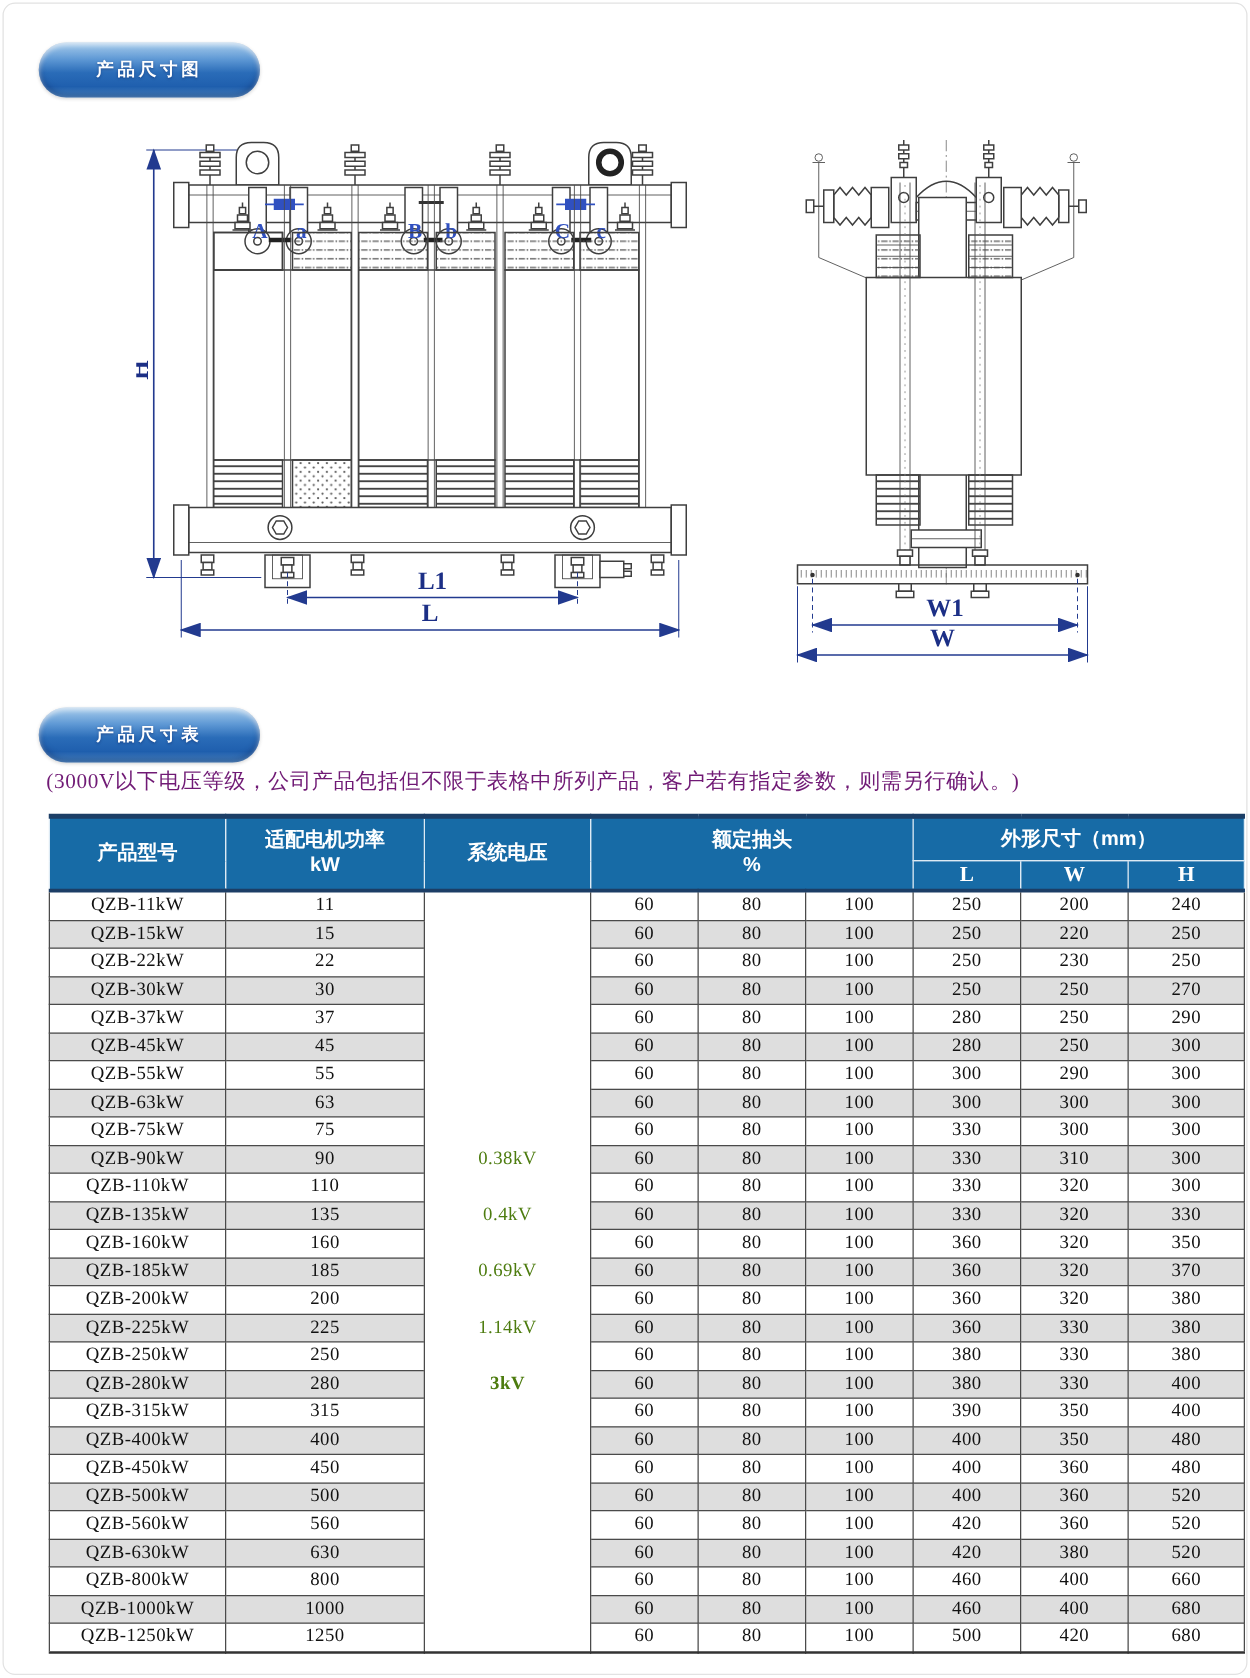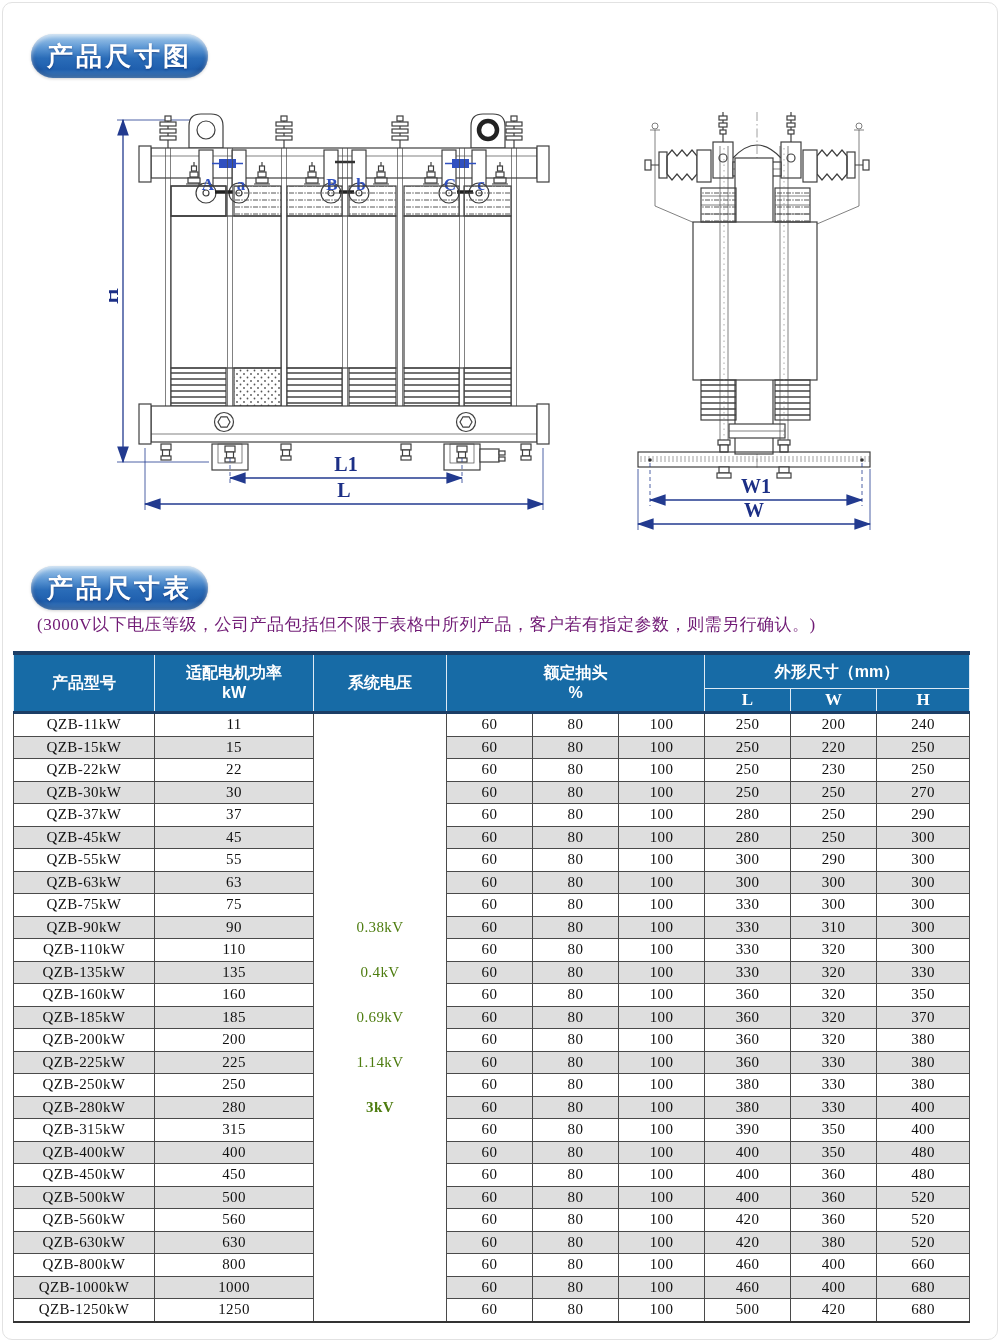--- a/index.html
+++ b/index.html
@@ -4,41 +4,41 @@
 <style>
   html,body{margin:0;padding:0;background:#fff;}
   body{width:1000px;height:1342px;position:relative;font-family:"Liberation Serif","DejaVu Serif",serif;}
   .page{position:absolute;inset:2px;border:1px solid #e2e2e2;border-radius:10px;background:#fff;overflow:hidden;}
 
   
   .badge{position:absolute;width:177px;height:44px;border-radius:22px;
     background:linear-gradient(180deg,#a9cdec 0%,#5f99d5 30%,#2a6cb8 55%,#1f5fae 80%,#4f8cc9 100%);
     box-shadow:inset 0 2px 4px rgba(255,255,255,.65), inset 0 -3px 5px rgba(0,20,70,.35), 0 1px 3px rgba(0,0,0,.18);
     display:flex;align-items:center;justify-content:center;}
-  .badge span{color:#fff;font-size:26px;font-weight:bold;letter-spacing:3px;
+  .badge span{color:#fff;font-size:14px;font-weight:bold;letter-spacing:3px;
     font-family:Liberation Serif, serif;text-shadow:0 1px 2px rgba(0,20,80,.45);}
   #badge1{left:28px;top:31px;}
   #badge2{left:28px;top:563px;}
 
   
   .note{position:absolute;left:34px;top:610px;width:930px;font-size:17px;color:#701a75;letter-spacing:0.5px;}
 
   
   svg{position:absolute;}
   .ln{stroke:#3f3f3f;stroke-width:1.2;fill:none;}
   .lnf{stroke:#3f3f3f;stroke-width:1.2;fill:#fff;}
   .lt{stroke:#4a4a4a;stroke-width:0.7;fill:none;}
   .dim{stroke:#223a8f;stroke-width:1.3;fill:none;}
   .dimext{stroke:#223a8f;stroke-width:0.8;fill:none;}
   .dimtxt{fill:#1c2f86;font-weight:bold;font-size:20px;font-family:"Liberation Serif",serif;}
   .termtxt{fill:#3050c0;font-weight:bold;font-size:17px;font-family:"Liberation Serif",serif;}
   .blue{fill:#3050c0;stroke:none;}
 
   
-  table{position:absolute;left:10px;top:648px;width:956px;border-collapse:collapse;table-layout:fixed;
+  table{position:absolute;left:36px;top:648px;width:956px;border-collapse:collapse;table-layout:fixed;
     border-top:4px solid #1c3e66;border-left:1px solid #4a4a4a;border-right:1px solid #4a4a4a;border-bottom:2px solid #333;}
   th{background:#176ba6;color:#fff;font-size:16px;font-weight:bold;border:1.5px solid #ddeaf4;
     font-family:"Liberation Sans","DejaVu Sans",sans-serif;padding:0;line-height:1.25;}
   thead tr:first-child th{height:33px;}
   thead tr:last-child th{height:22px;font-family:"Liberation Serif",serif;font-size:17px;}
   thead{border-bottom:3px solid #1c3e66;}
   td{border:1px solid #4a4a4a;text-align:center;font-size:15px;color:#111;height:21.5px;padding:0;letter-spacing:0.4px;}
   tbody tr:nth-child(even) td{background:#dedede;}
   tbody tr:nth-child(odd) td{background:#fff;}
   td.voltage-cell{background:#fff !important;position:relative;vertical-align:top;}

